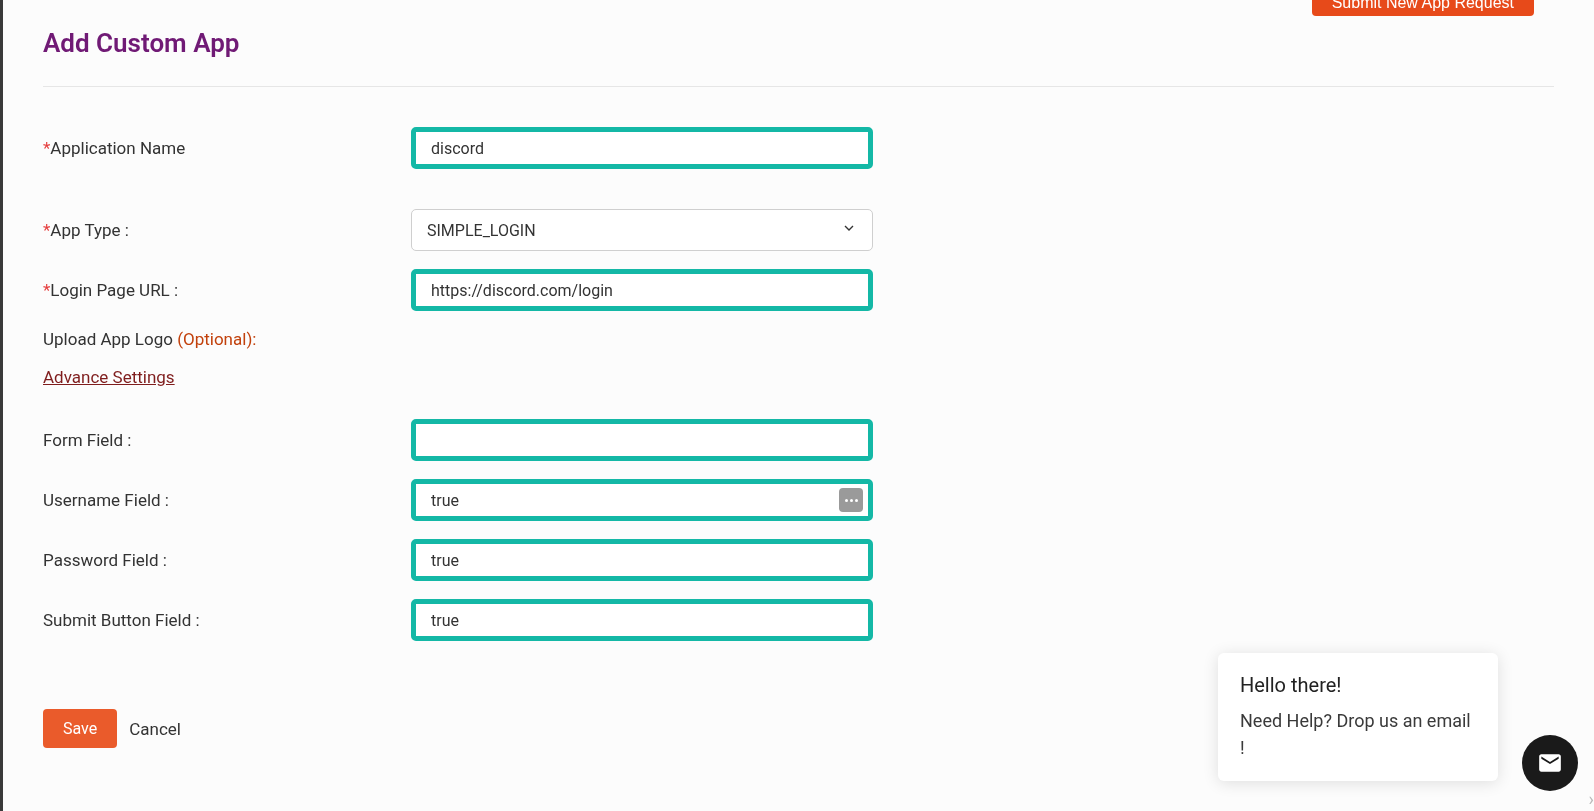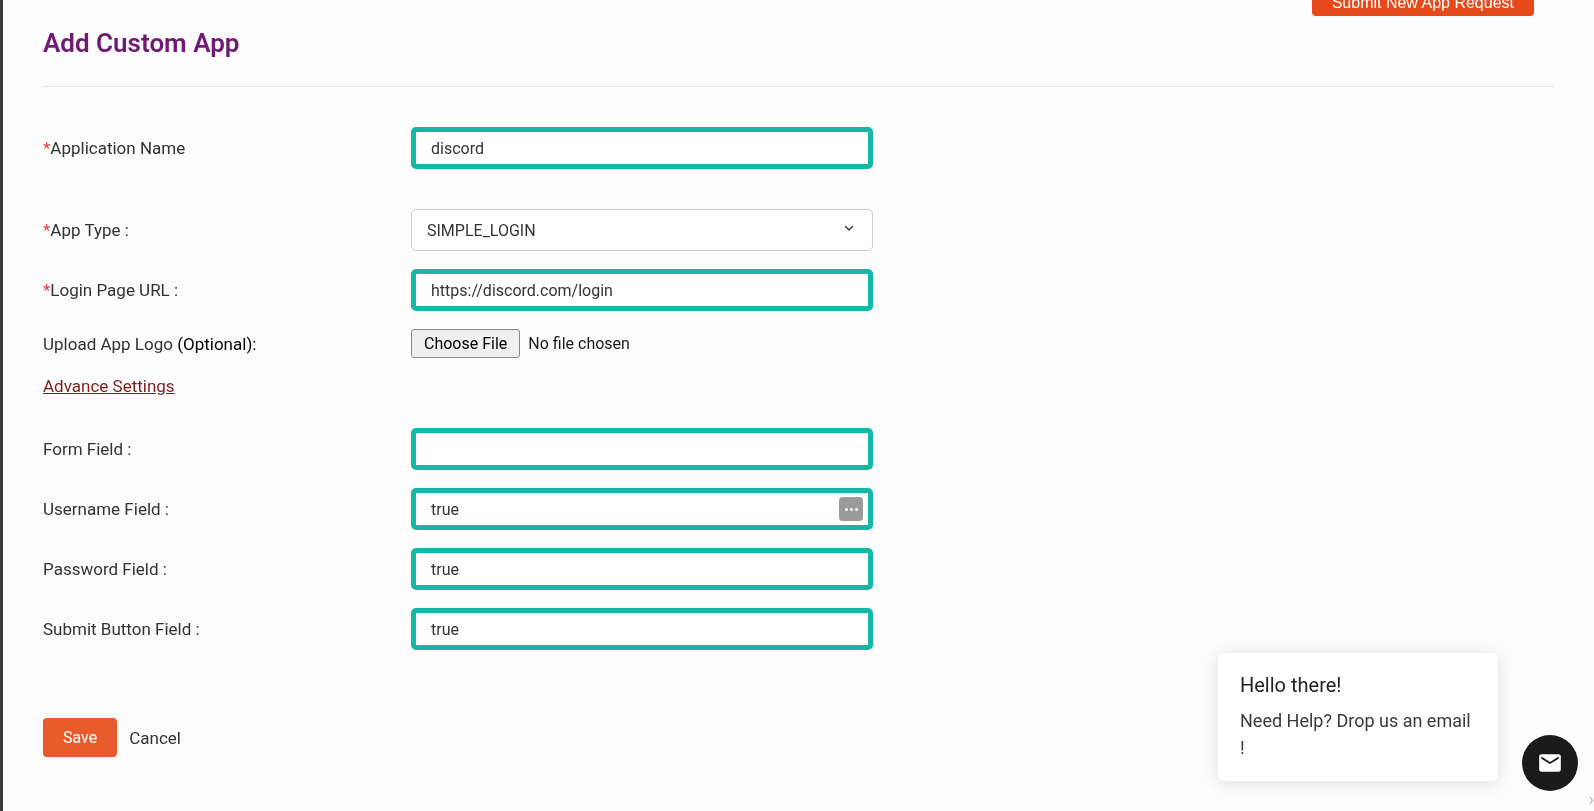--- a/index.html
+++ b/index.html
@@ -56,21 +56,21 @@
       font-size: 17px;
       color: #333;
     }
     .input-col {
       width: 462px;
     }
     .req {
       color: #e53e3e;
     }
     .optional {
-      color: #000000;
+      color: #c2410c;
     }
     input[type="text"] {
       width: 100%;
       height: 42px;
       border: 5px solid #14b8a6;
       border-radius: 5px;
       padding: 0 15px;
       font-size: 16px;
       color: #333;
       background: #fff;
@@ -268,24 +268,20 @@
     <div class="input-col">
       <input type="text" value="https://discord.com/login" style="">
     </div>
   </div>
 
   
   <div class="form-row tight" style="margin-top:18px;">
     <div class="label-col">
       <span>Upload App Logo </span><span class="optional">(Optional):</span>
     </div>
-    <div class="input-col file-row">
-      <button class="choose-file-btn">Choose File</button>
-      <span class="file-status">No file chosen</span>
-    </div>
   </div>
 
   
   <a class="advance-link">Advance Settings</a>
 
   
   <div class="form-row tight">
     <div class="label-col">Form Field :</div>
     <div class="input-col">
       <input type="text" value="" style="">

